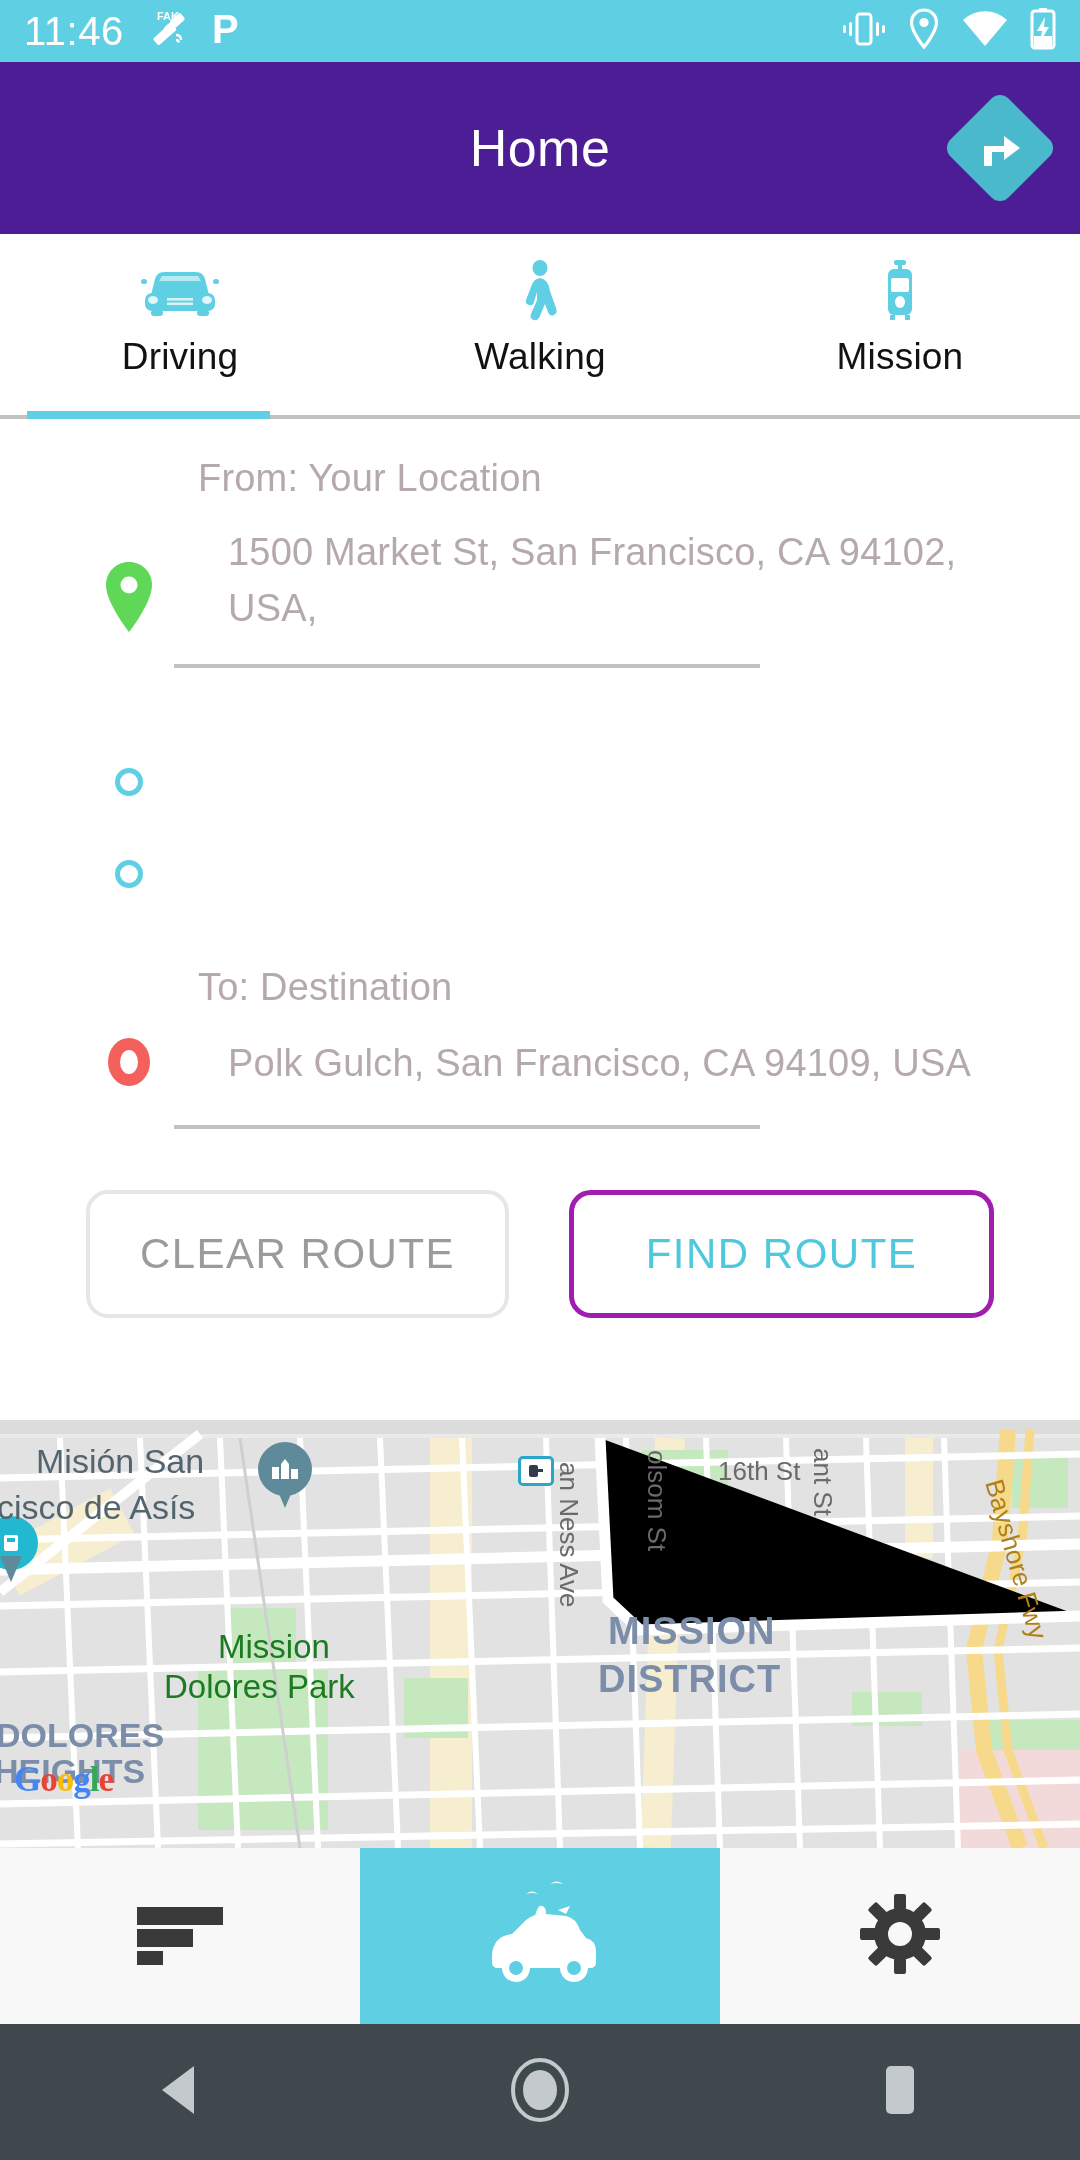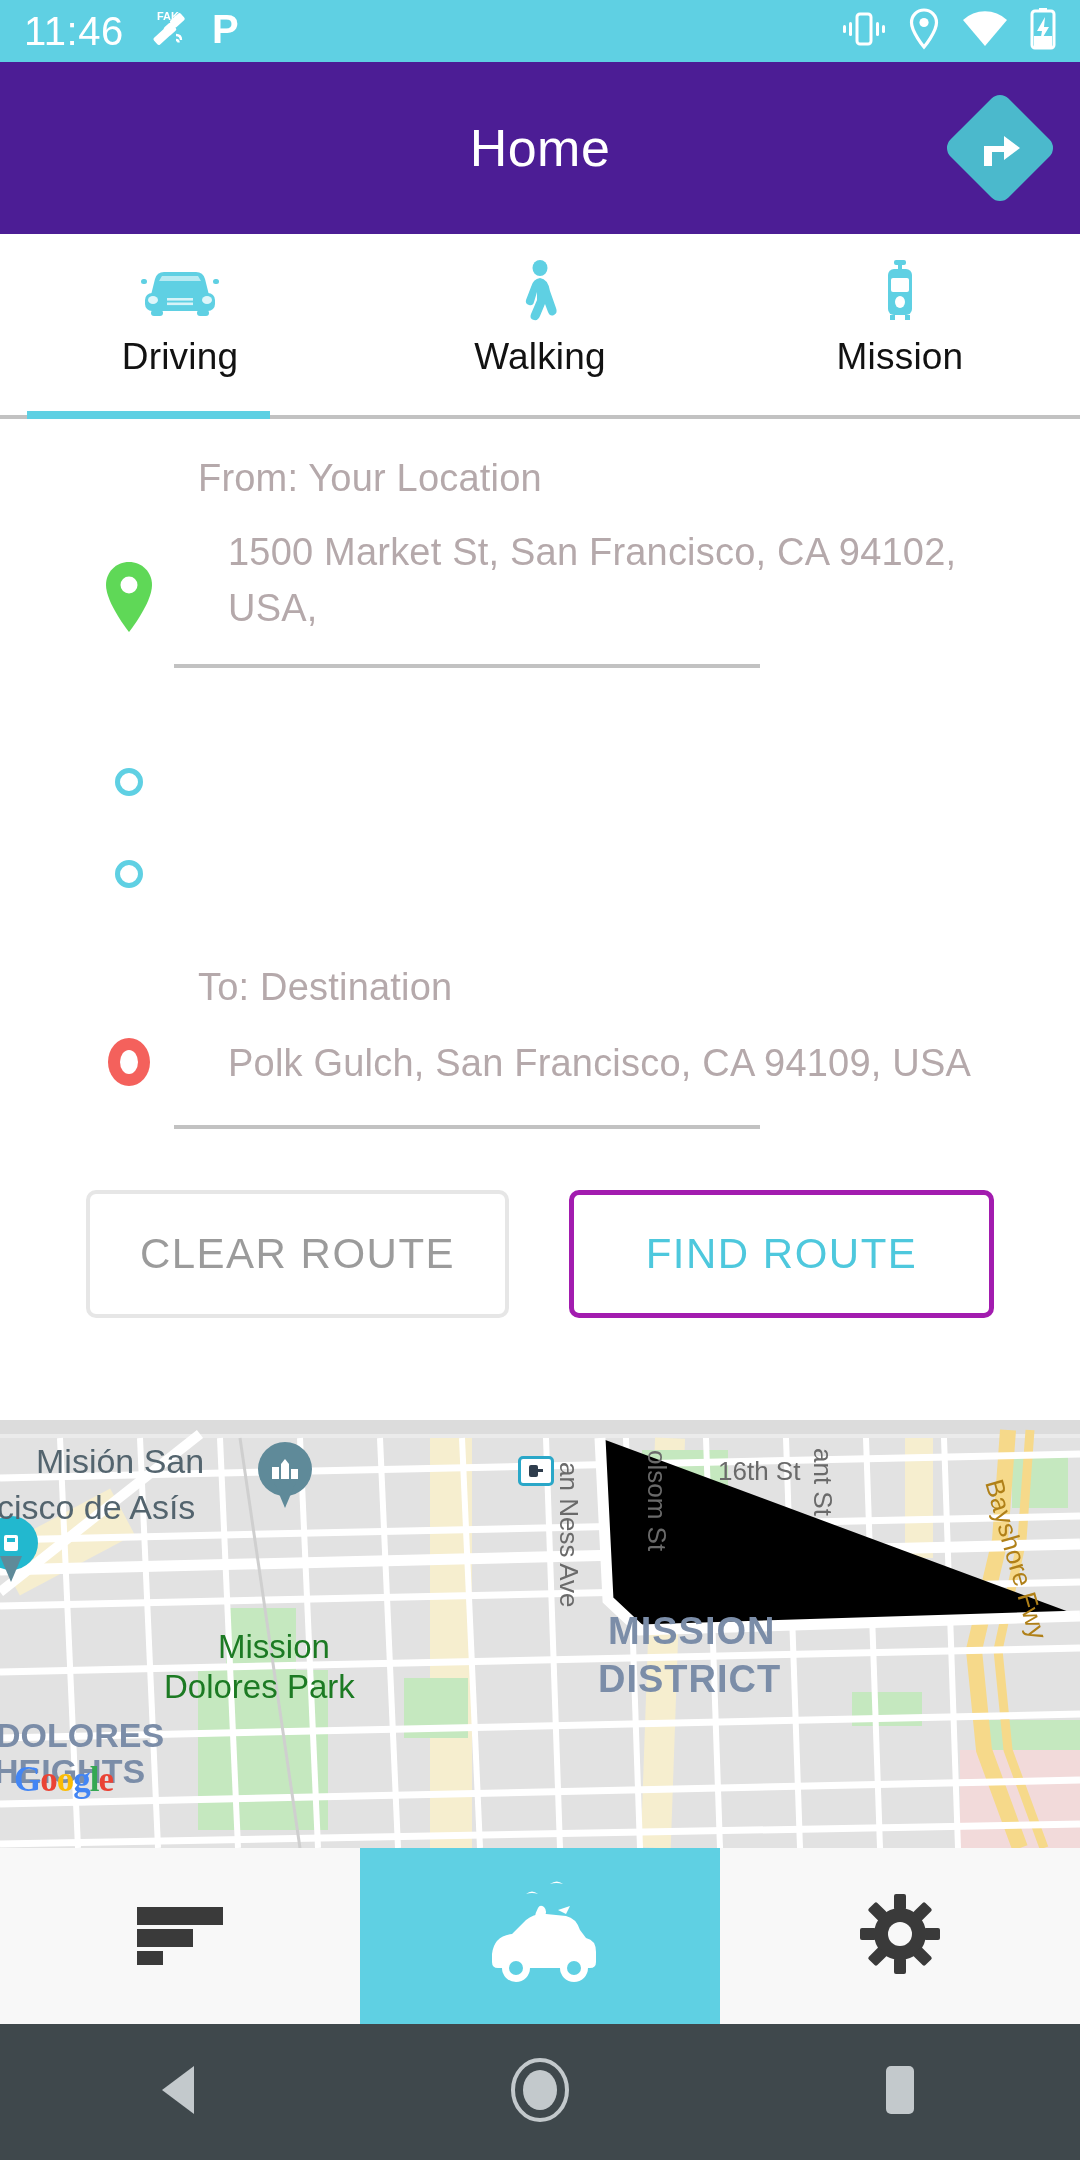--- a/index.html
+++ b/index.html
@@ -91,21 +91,21 @@
     width: 28px; height: 28px; border-radius: 50%;
     border: 5px solid #5fd0e3; background: transparent;
   }
 
   
   .btn-row {
     position: absolute; top: 1190px; left: 0; width: 1080px;
     display: flex; gap: 60px; padding: 0 86px;
   }
   .btn {
-    flex: 1; height: 128px; border-radius: 10px; background: #ffffff;
+    flex: 1; height: 128px; border-radius: 22px; background: #ffffff;
     display: flex; align-items: center; justify-content: center;
     font-size: 42px; letter-spacing: 1.5px; font-weight: 400;
   }
   .btn-clear { border: 4px solid #e6e6e6; color: #9b9b9b; }
   .btn-find { border: 5px solid #a21caf; color: #4ec8dd; }
 
   
   .map {
     position: absolute; top: 1420px; left: 0; width: 1080px; height: 428px;
     background: #eaeaea; overflow: hidden;

